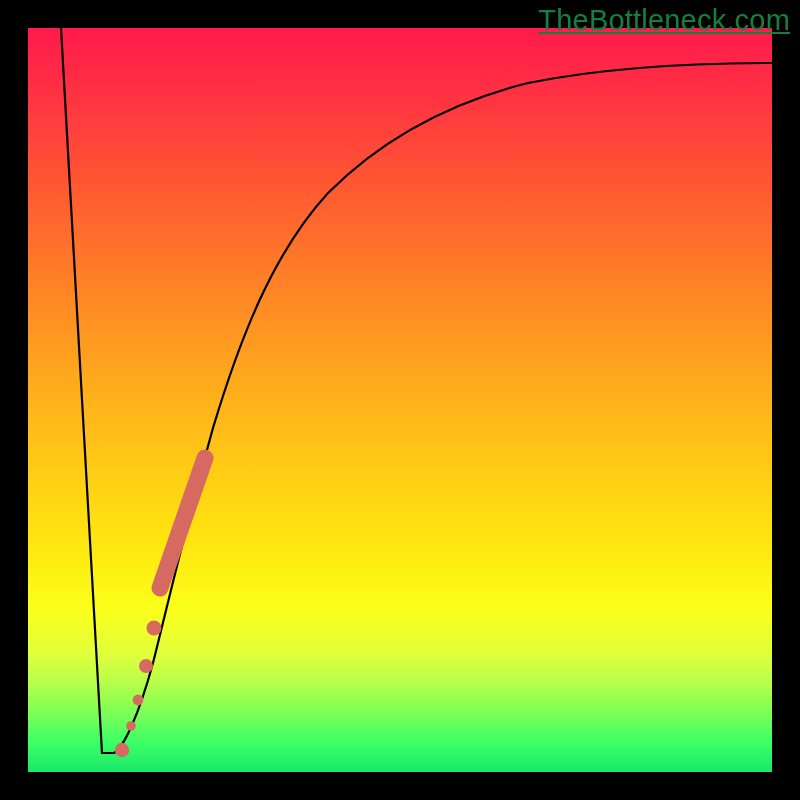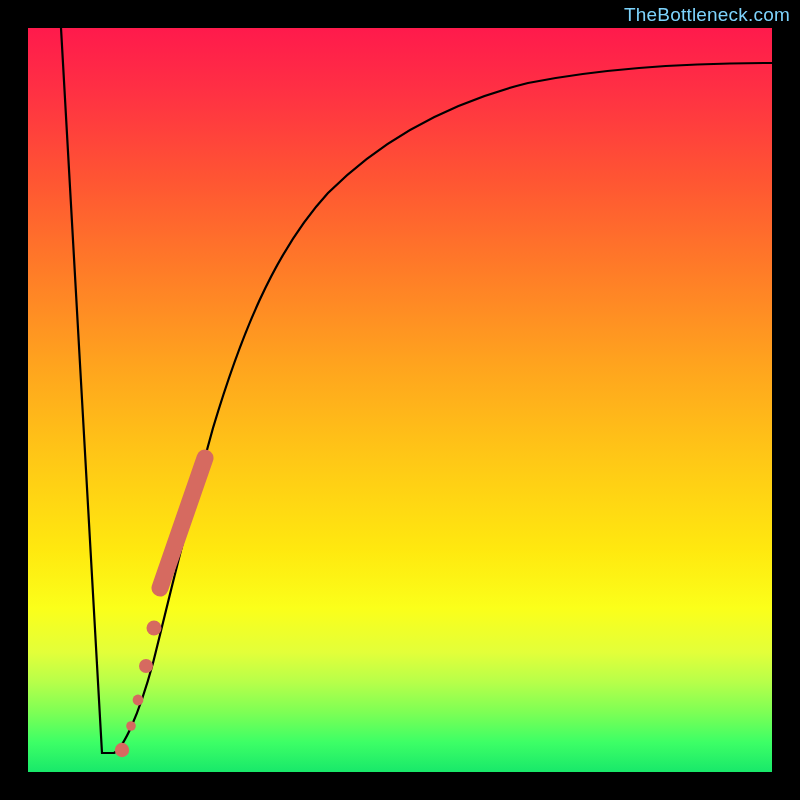--- a/index.html
+++ b/index.html
@@ -38,25 +38,26 @@
       #b6ff4a 88%,
       #7dff55 92%,
       #3dff66 96%,
       #18e86a 100%
     );
   }
   .watermark {
     position: absolute;
     top: 4px;
     right: 10px;
-    color: #7dd3fc;
-    font-size: 19px;
+    color: #15803d;
+    font-size: 29px;
     font-weight: 400;
     letter-spacing: 0.2px;
     pointer-events: none;
+    text-decoration: underline;
   }
   svg.curve {
     position: absolute;
     left: 0;
     top: 0;
     width: 744px;
     height: 744px;
     overflow: visible;
   }
 </style>

